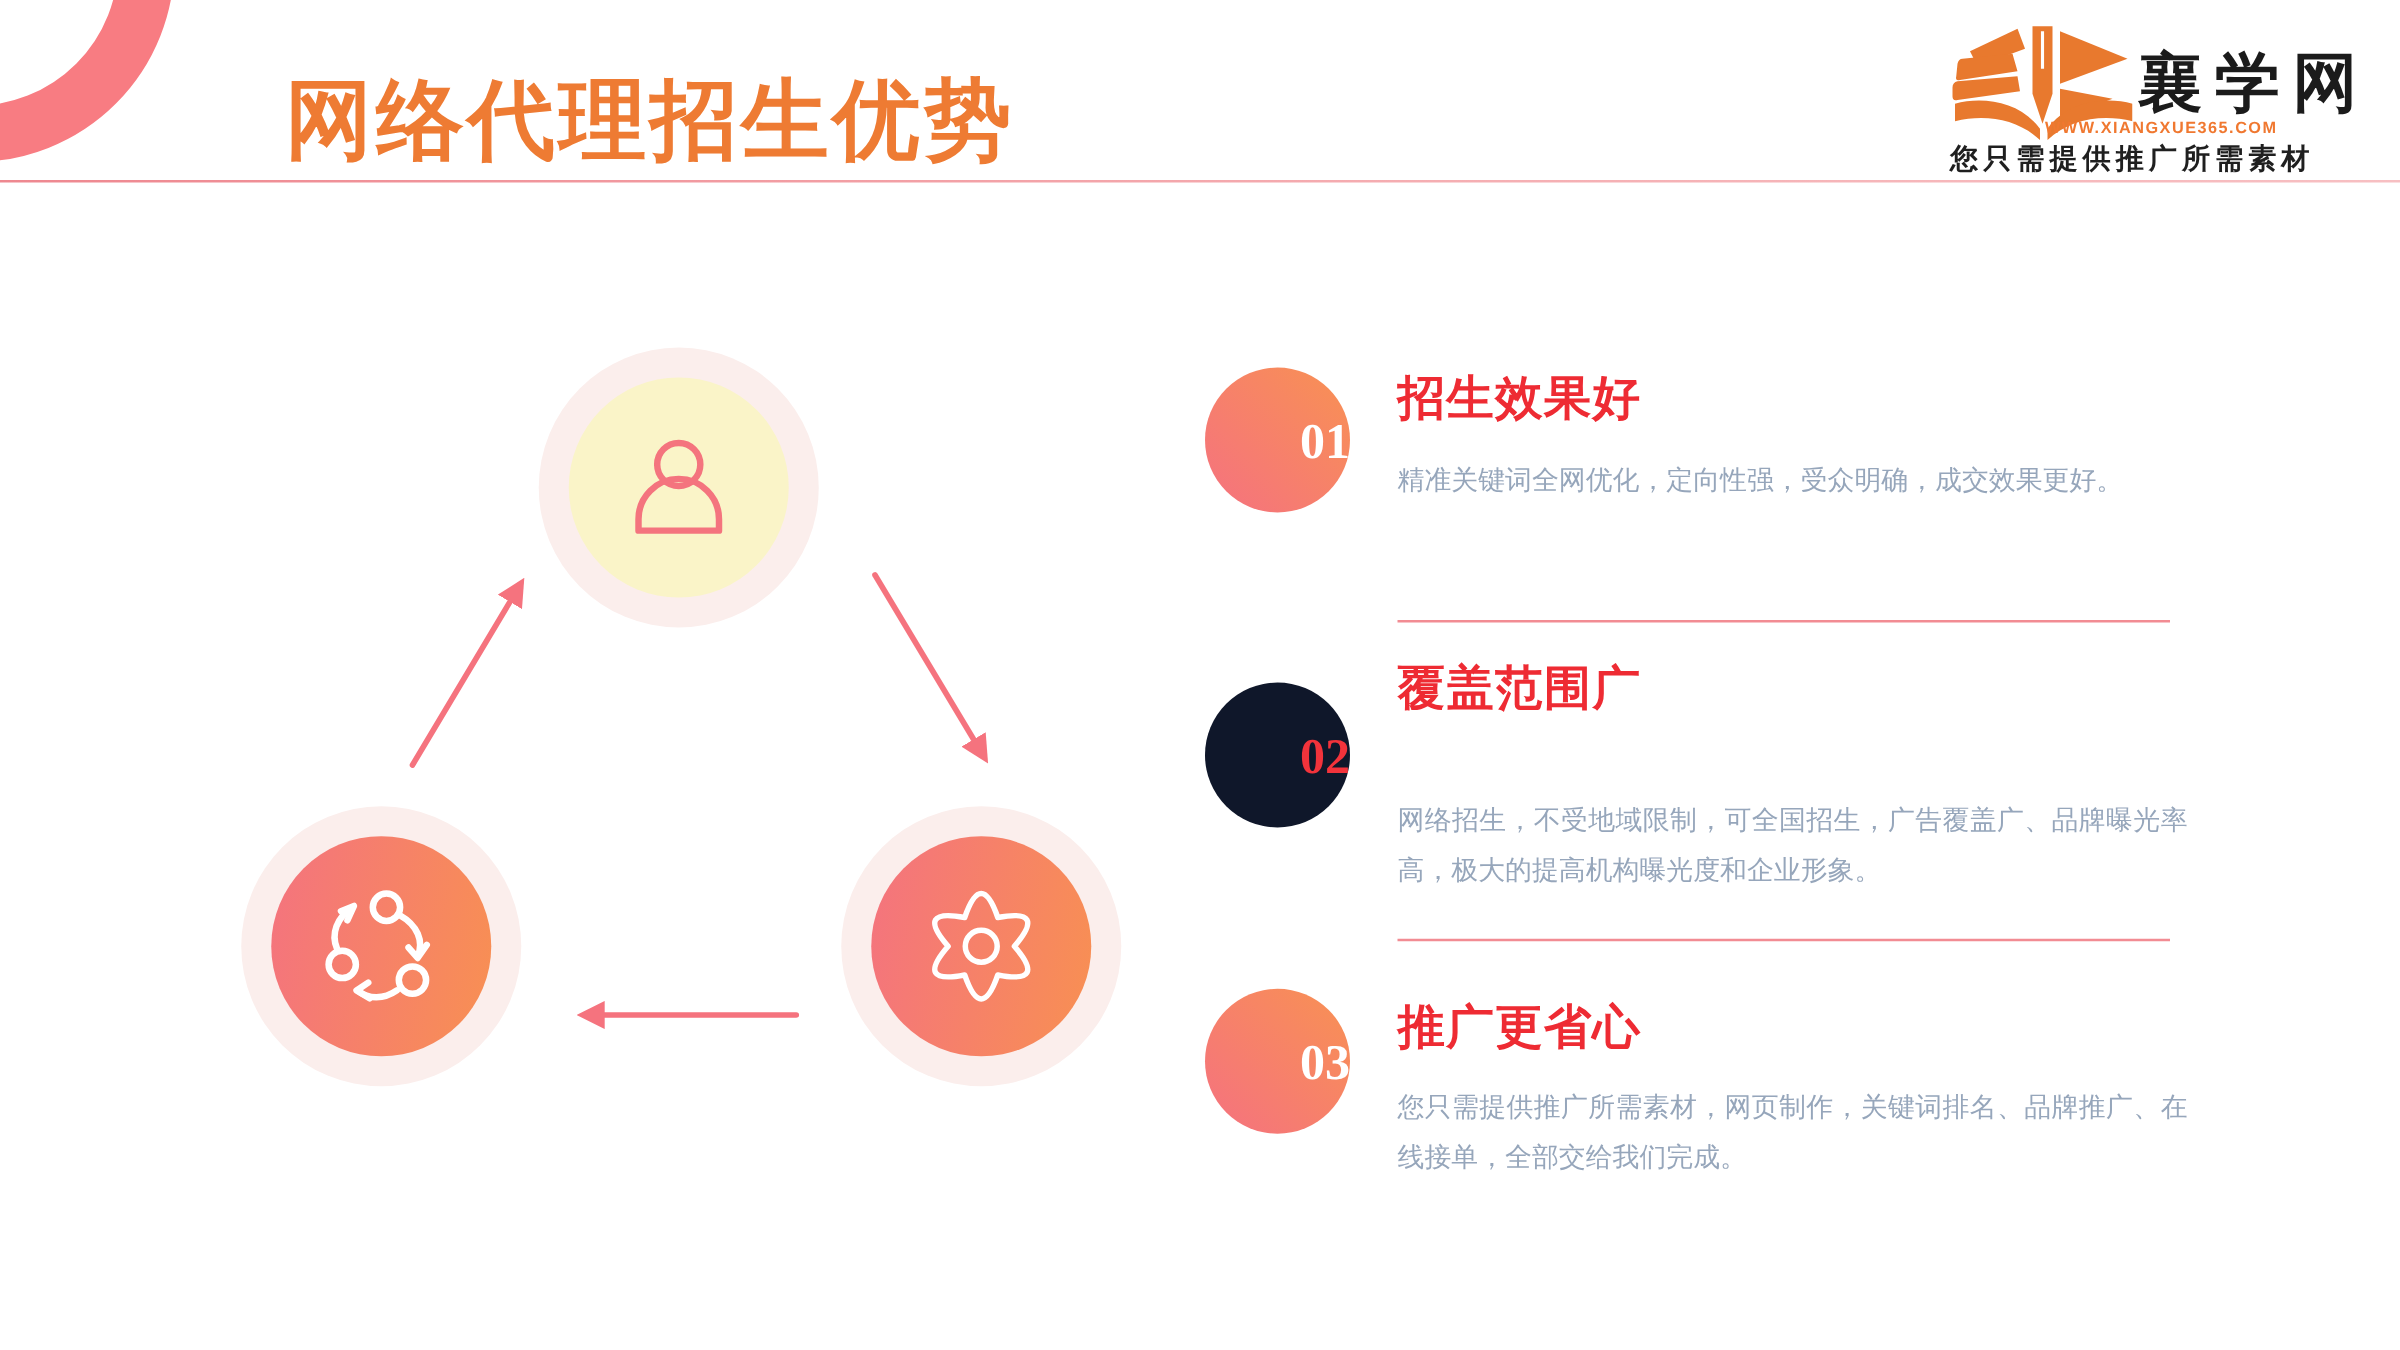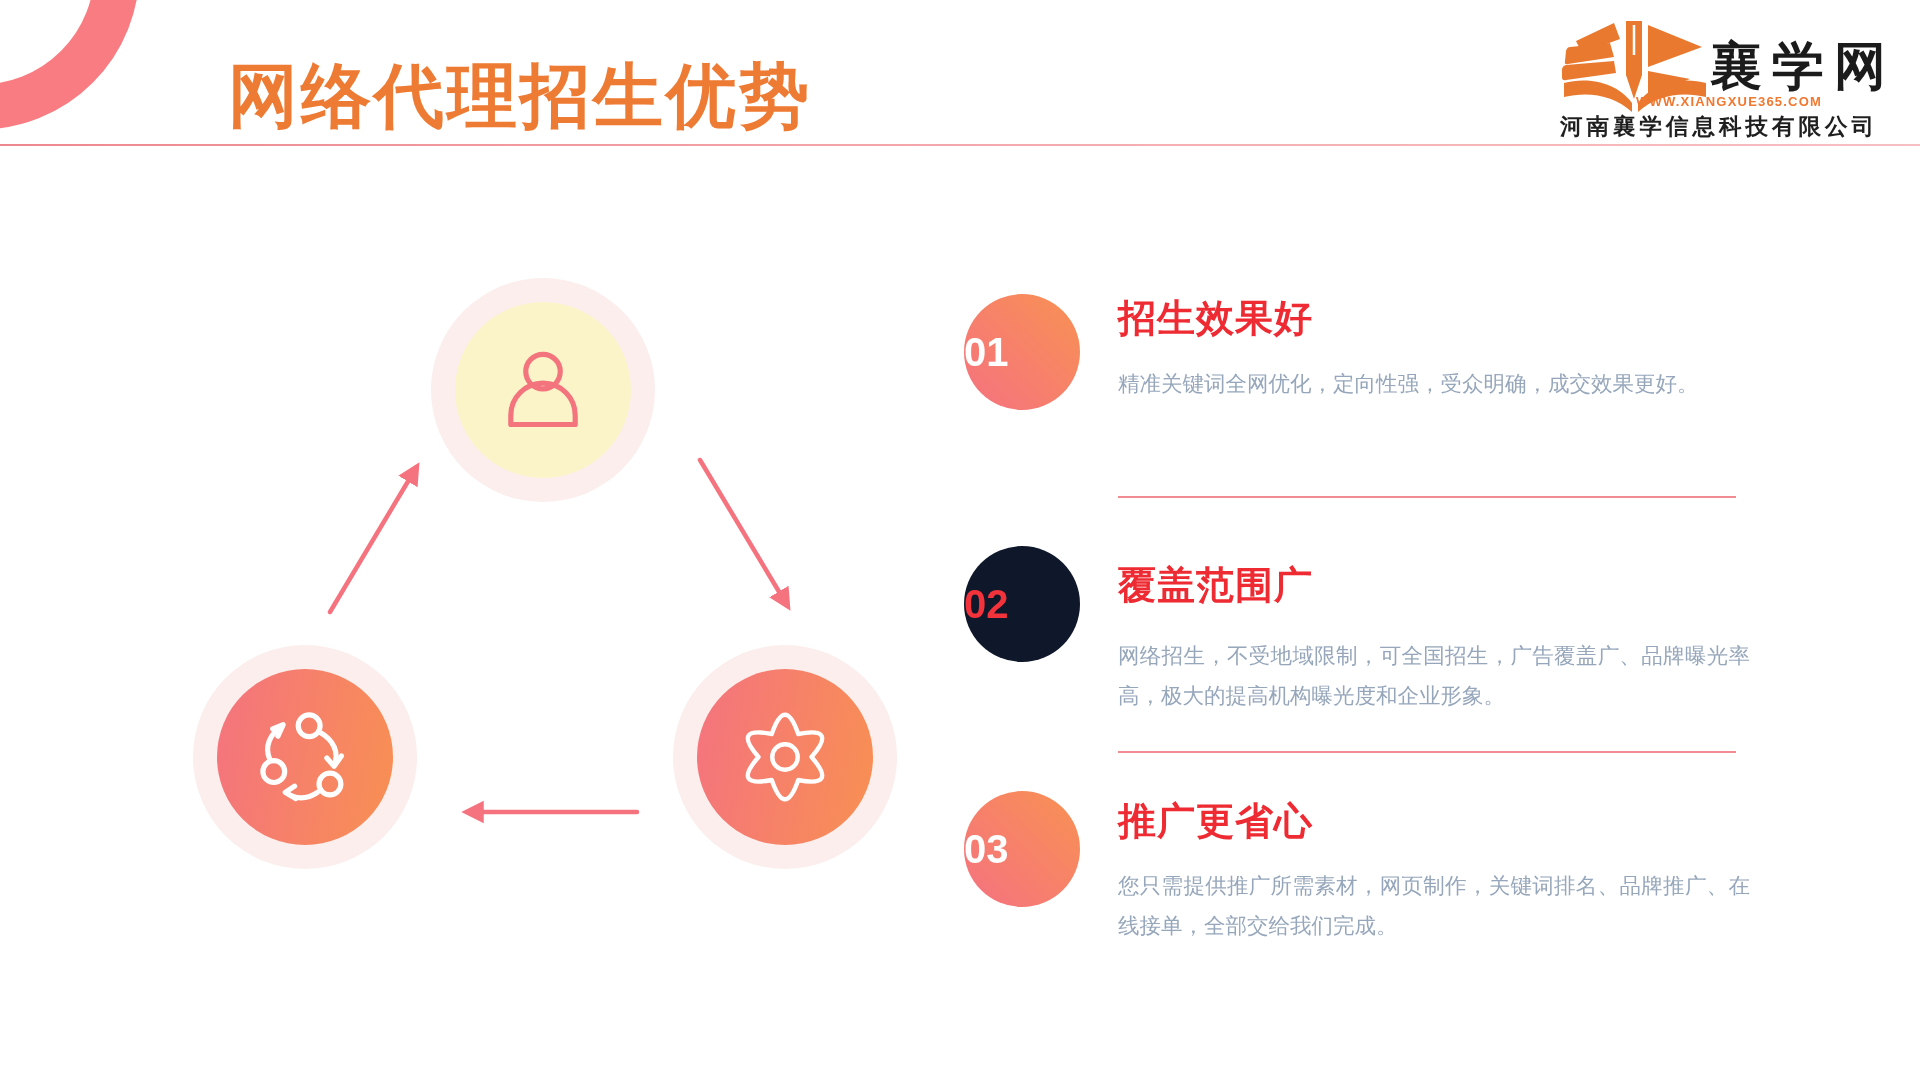--- a/index.html
+++ b/index.html
@@ -36,23 +36,24 @@
   .node{
     position:absolute;width:176px;height:176px;border-radius:50%;
     display:flex;align-items:center;justify-content:center;
   }
   .node.yellow{background:#FAF4C8;}
   .node.orange{background:linear-gradient(100deg,#F4737F,#F89052);}
   .arrow-layer{position:absolute;left:0;top:0;pointer-events:none;}
   
   .badge{
     position:absolute;left:964px;width:116px;height:116px;border-radius:50%;
-    display:flex;align-items:center;justify-content:flex-start;
+    display:flex;align-items:center;justify-content:flex-end;
     font-size:40px;font-weight:900;color:#ffffff;
     background:linear-gradient(45deg,#F5737E 5%,#F89055 95%);
+    font-family:Liberation Serif, serif;
   }
   .badge.cream{background:#0f172a;color:#F2333B;}
   .item-heading{
     position:absolute;left:1118px;font-size:38px;font-weight:900;color:#EE2B33;
     letter-spacing:1px;white-space:nowrap;
   }
   .item-body{
     position:absolute;left:1118px;width:632px;font-size:21.5px;line-height:40px;
     color:#96A6BB;text-align:justify;
   }
@@ -78,21 +79,21 @@
     <path d="M70,8 L86,8 L86,62 L78,86 L70,62 Z"></path>
     <path d="M92,12 L146,34 L92,54 Z"></path>
     <path d="M92,58 L134,66 L92,82 Z"></path>
     <path d="M76,90 C60,68 30,64 8,70 L8,84 C32,78 58,82 76,99 Z"></path>
     <path d="M82,90 C98,68 128,64 150,70 L150,84 C126,78 100,82 82,99 Z"></path>
   </g>
   <line x1="78" y1="12" x2="78" y2="42" stroke="#ffffff" stroke-width="2.5"></line>
 </svg>
 <div class="logo-brand">襄学网</div>
 <div class="logo-url">WWW.XIANGXUE365.COM</div>
-<div class="logo-company">河南襄学信息科技有限公司</div>
+<div class="logo-company">您只需提供推广所需素材</div>
 
 <div class="halo" style="left:431px;top:278px;"></div>
 <div class="node yellow" style="left:455px;top:302px;">
   <svg width="92" height="92" viewBox="-40 -40 80 80">
     <circle cx="0" cy="-16" r="15" fill="none" stroke="#F4747E" stroke-width="4.5"></circle>
     <path d="M -28,30 L -28,22 A 28 28 0 0 1 28,22 L 28,30 Z" fill="none" stroke="#F4747E" stroke-width="4.5" stroke-linejoin="round"></path>
   </svg>
 </div>
 
 <div class="halo" style="left:193px;top:645px;"></div>
@@ -138,21 +139,21 @@
 <div class="badge" style="top:294px;">
   <span>01</span>
 </div>
 <div class="item-heading" style="top:293px;">招生效果好</div>
 <div class="item-body" style="top:364px;">精准关键词全网优化，定向性强，受众明确，成交效果更好。</div>
 <div class="divider" style="top:496px;"></div>
 
 <div class="badge cream" style="top:546px;">
   <span>02</span>
 </div>
-<div class="item-heading" style="top:560px;">覆盖范围广</div>
+<div class="item-heading" style="top:525px;">覆盖范围广</div>
 <div class="item-body" style="top:616px;margin-top:20px;">网络招生，不受地域限制，可全国招生，广告覆盖广、品牌曝光率高，极大的提高机构曝光度和企业形象。</div>
 <div class="divider" style="top:751px;"></div>
 
 <div class="badge" style="top:791px;">
   <span>03</span>
 </div>
 <div class="item-heading" style="top:796px;">推广更省心</div>
 <div class="item-body" style="top:866px;">您只需提供推广所需素材，网页制作，关键词排名、品牌推广、在线接单，全部交给我们完成。</div>
 
 </body></html>

